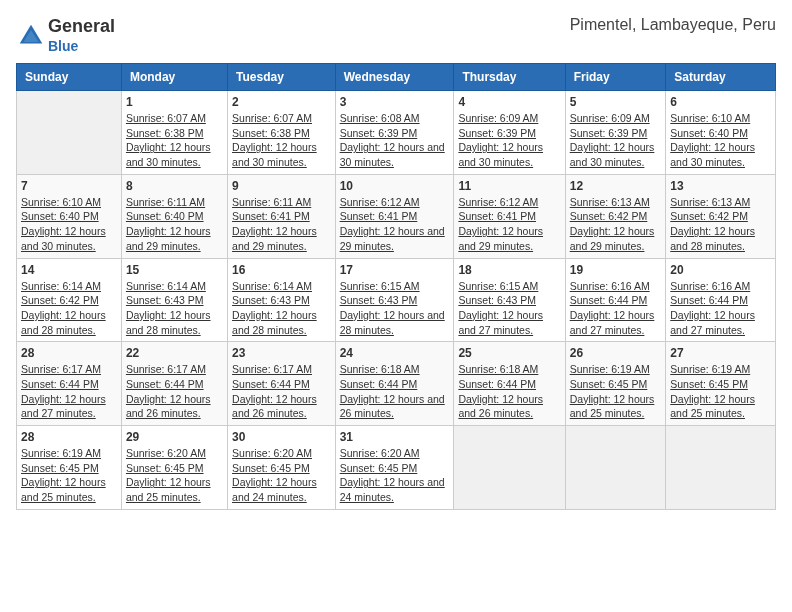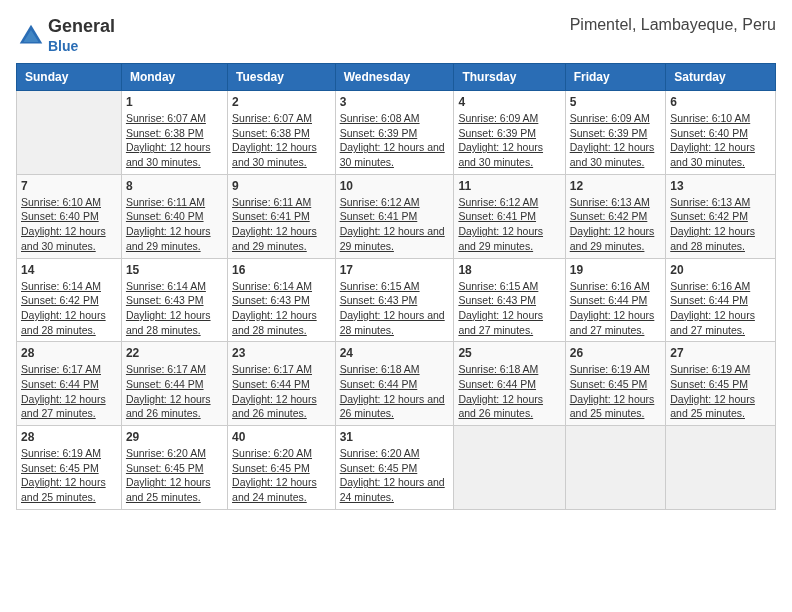--- a/index.html
+++ b/index.html
@@ -356,21 +356,21 @@
       </td>
         <td>
         <span class="day-number">29</span>
         <div class="day-info">
           <span>Sunrise: 6:20 AM</span><br>
           <span>Sunset: 6:45 PM</span><br>
           <span>Daylight: 12 hours and 25 minutes.</span>
         </div>
       </td>
         <td>
-        <span class="day-number">40</span>
+        <span class="day-number">30</span>
         <div class="day-info">
           <span>Sunrise: 6:20 AM</span><br>
           <span>Sunset: 6:45 PM</span><br>
           <span>Daylight: 12 hours and 24 minutes.</span>
         </div>
       </td>
         <td>
         <span class="day-number">31</span>
         <div class="day-info">
           <span>Sunrise: 6:20 AM</span><br>

